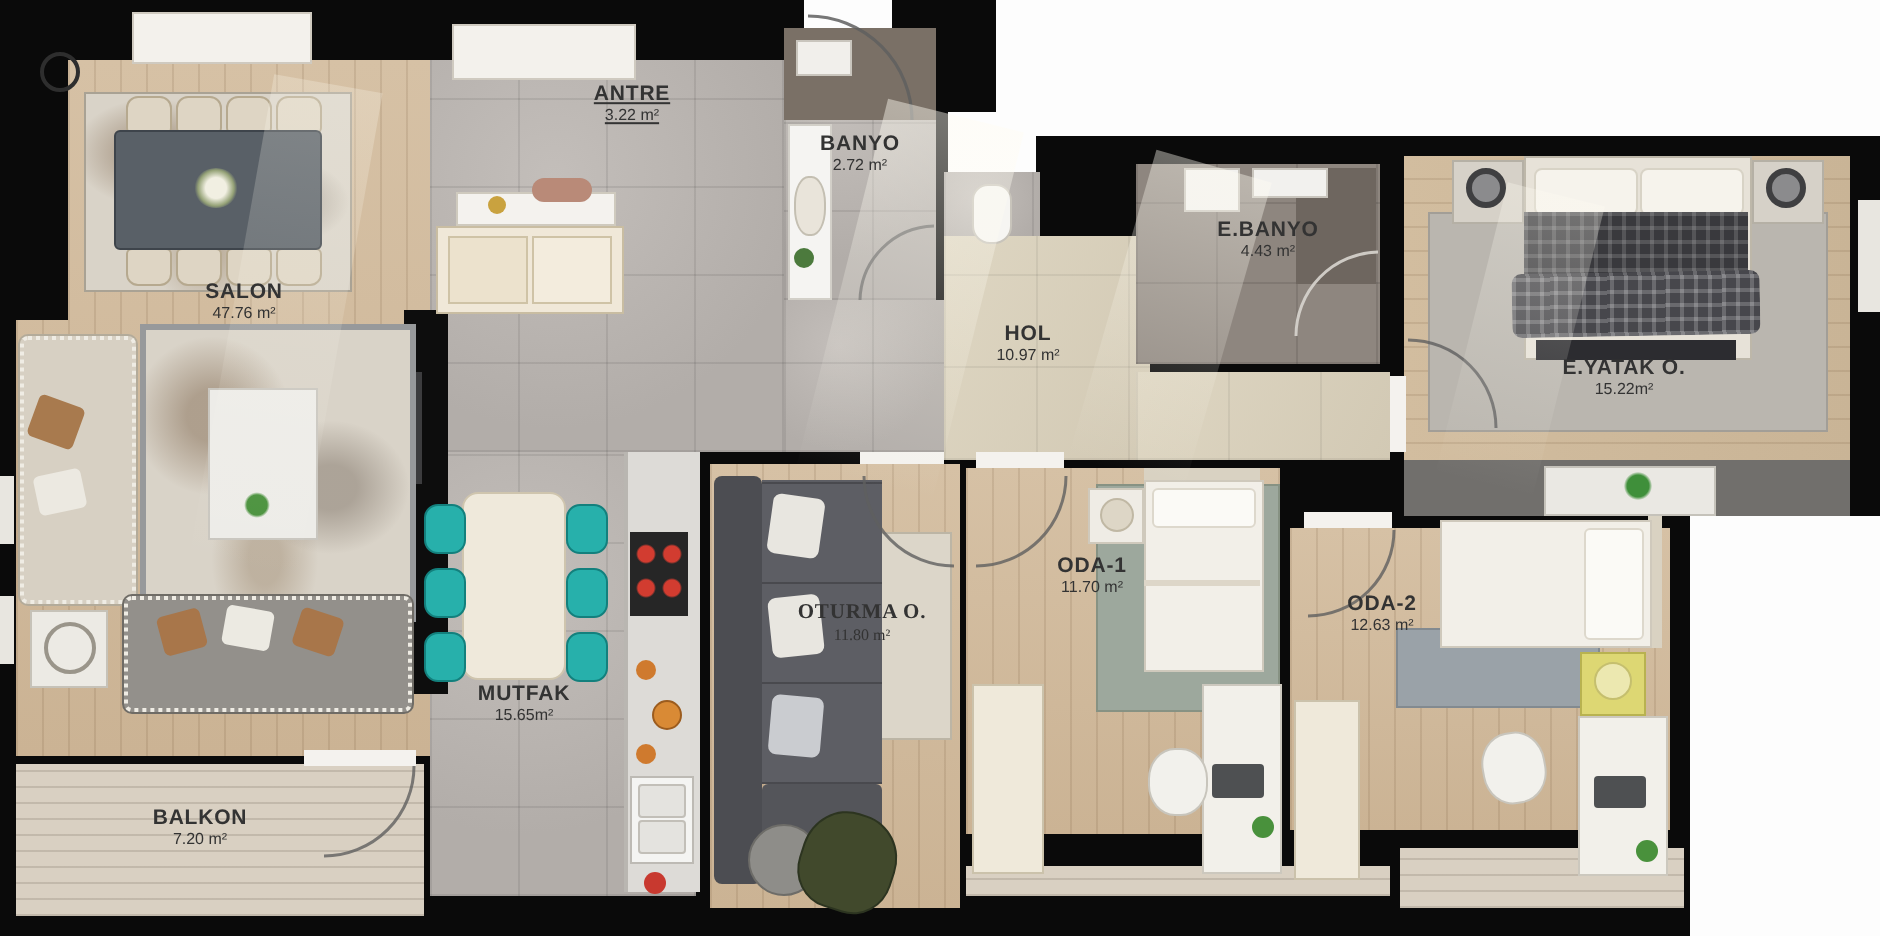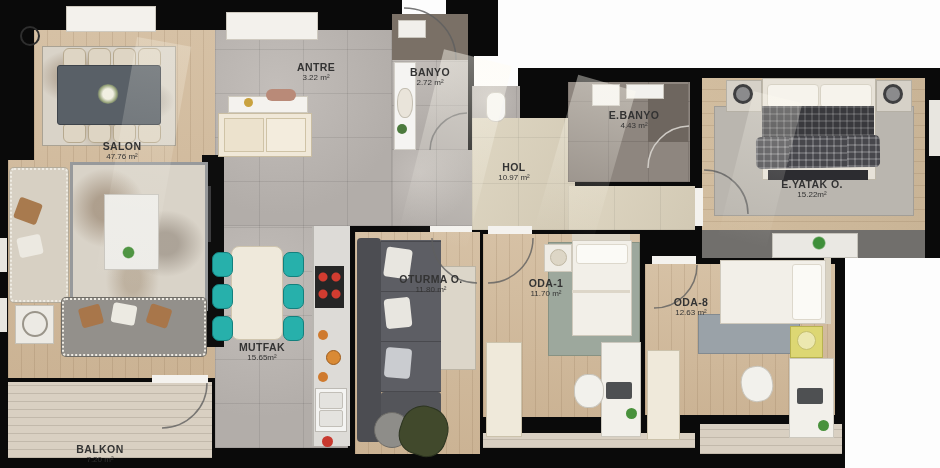--- a/index.html
+++ b/index.html
@@ -206,25 +206,25 @@
 
   <div class="beam" style="left:420px;top:55px;width:70px;height:190px;background:linear-gradient(to bottom,rgba(255,252,242,.45),rgba(255,252,242,0));transform:rotate(14deg);"></div>
   <div class="beam" style="left:555px;top:80px;width:60px;height:160px;background:linear-gradient(to bottom,rgba(255,252,242,.40),rgba(255,252,242,0));transform:rotate(16deg);"></div>
   <div class="beam" style="left:115px;top:40px;width:55px;height:250px;background:linear-gradient(to bottom,rgba(255,252,242,.25),rgba(255,252,242,0));transform:rotate(10deg);"></div>
   <div class="beam" style="left:735px;top:95px;width:50px;height:150px;background:linear-gradient(to bottom,rgba(255,252,242,.30),rgba(255,252,242,0));transform:rotate(14deg);"></div>
 
   <div class="rlabel" style="left:122px;top:151px;">
     <span class="rname">SALON</span>
     <span class="rarea">47.76 m²</span>
   </div>
-  <div class="rlabel" style="left:100px;top:414px;margin-top:40px;">
+  <div class="rlabel" style="left:100px;top:414px;">
     <span class="rname">BALKON</span>
     <span class="rarea">7.20 m²</span>
   </div>
-  <div class="rlabel" style="left:316px;top:72px;">
+  <div class="rlabel" style="left:316px;top:52px;text-decoration:underline;">
     <span class="rname">ANTRE</span>
     <span class="rarea">3.22 m²</span>
   </div>
   <div class="rlabel" style="left:262px;top:352px;">
     <span class="rname">MUTFAK</span>
     <span class="rarea">15.65m²</span>
   </div>
   <div class="rlabel" style="left:430px;top:77px;">
     <span class="rname">BANYO</span>
     <span class="rarea">2.72 m²</span>
@@ -234,26 +234,26 @@
     <span class="rarea">10.97 m²</span>
   </div>
   <div class="rlabel" style="left:634px;top:120px;">
     <span class="rname">E.BANYO</span>
     <span class="rarea">4.43 m²</span>
   </div>
   <div class="rlabel" style="left:812px;top:189px;">
     <span class="rname">E.YATAK O.</span>
     <span class="rarea">15.22m²</span>
   </div>
-  <div class="rlabel" style="left:431px;top:284px;">
+  <div class="rlabel" style="left:431px;top:312px;font-family:Liberation Serif, serif;">
     <span class="rname">OTURMA O.</span>
     <span class="rarea">11.80 m²</span>
   </div>
   <div class="rlabel" style="left:546px;top:288px;">
     <span class="rname">ODA-1</span>
     <span class="rarea">11.70 m²</span>
   </div>
   <div class="rlabel" style="left:691px;top:307px;">
-    <span class="rname">ODA-8</span>
+    <span class="rname">ODA-2</span>
     <span class="rarea">12.63 m²</span>
   </div>
 
 </div>
 
 </body></html>

